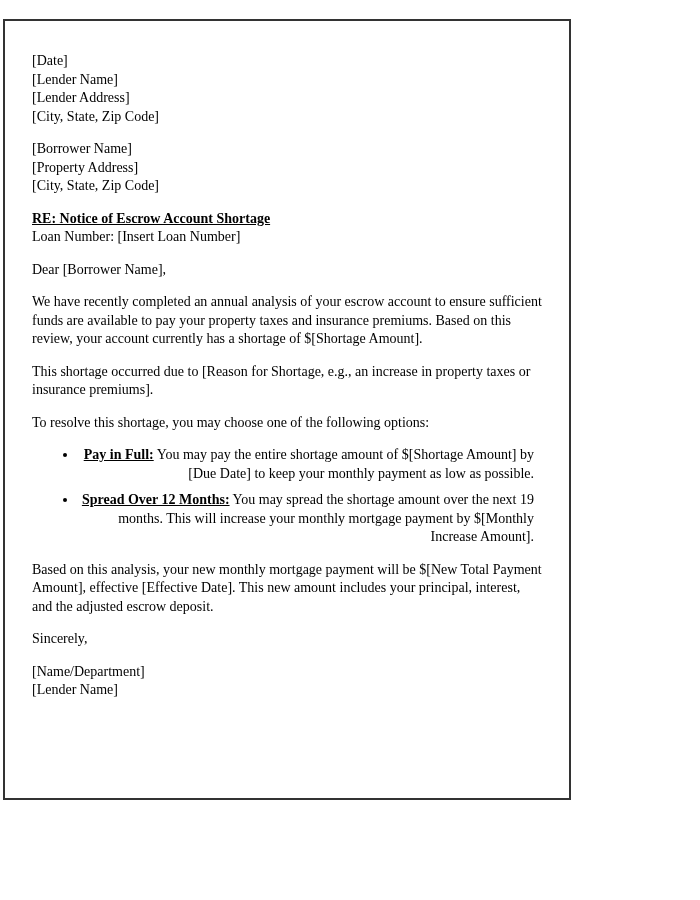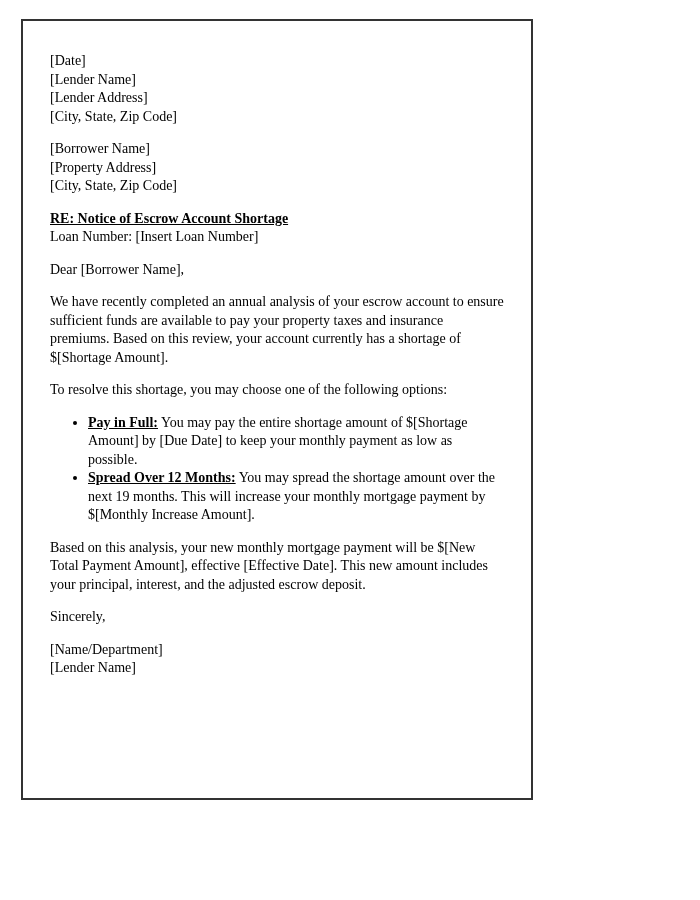--- a/index.html
+++ b/index.html
@@ -7,43 +7,43 @@
     padding: 0;
     background: #ffffff;
     width: 700px;
     height: 900px;
     position: relative;
     font-family: "Liberation Serif", "DejaVu Serif", serif;
     color: #000000;
   }
   .page-border {
     position: absolute;
-    left: 21px;
+    left: 3px;
     top: 19px;
-    width: 512px;
+    width: 568px;
     height: 781px;
     border: 2px solid #333333;
     box-sizing: border-box;
     background: #ffffff;
   }
   .letter-content {
     padding: 31px 27px 20px 27px;
     font-size: 14px;
     line-height: 18.5px;
   }
   .block { margin: 0 0 14px 0; }
   .line { white-space: pre-wrap; }
   p { margin: 0 0 14px 0; font-family: Liberation Serif, serif; }
   .bold { font-weight: bold; text-decoration: underline; }
   ul.options-list {
     margin: 0 0 14px 0;
     padding: 0 0 0 38px;
     list-style-type: disc;
   }
-  ul.options-list li { margin: 0; padding: 0; }
+  ul.options-list li { margin: 8px; padding: 0; text-align: right; }
 </style>
 </head>
 <body>
 
 <div class="page-border">
   <div class="letter-content">
 
     <div class="block">
       <div class="line">[Date]</div>
       <div class="line">[Lender Name]</div>
@@ -59,20 +59,21 @@
 
     <div class="block">
       <div class="line bold">RE: Notice of Escrow Account Shortage</div>
       <div class="line">Loan Number: [Insert Loan Number]</div>
     </div>
 
     <p>Dear [Borrower Name],</p>
 
     <p>We have recently completed an annual analysis of your escrow account to ensure sufficient funds are available to pay your property taxes and insurance premiums. Based on this review, your account currently has a shortage of $[Shortage Amount].</p>
 
+    <p>This shortage occurred due to [Reason for Shortage, e.g., an increase in property taxes or insurance premiums].</p>
 
     <p>To resolve this shortage, you may choose one of the following options:</p>
 
     <ul class="options-list">
       <li><span class="bold">Pay in Full:</span><span> You may pay the entire shortage amount of $[Shortage Amount] by [Due Date] to keep your monthly payment as low as possible.</span></li>
       <li><span class="bold">Spread Over 12 Months:</span><span> You may spread the shortage amount over the next 19 months. This will increase your monthly mortgage payment by $[Monthly Increase Amount].</span></li>
     </ul>
 
     <p>Based on this analysis, your new monthly mortgage payment will be $[New Total Payment Amount], effective [Effective Date]. This new amount includes your principal, interest, and the adjusted escrow deposit.</p>
 

